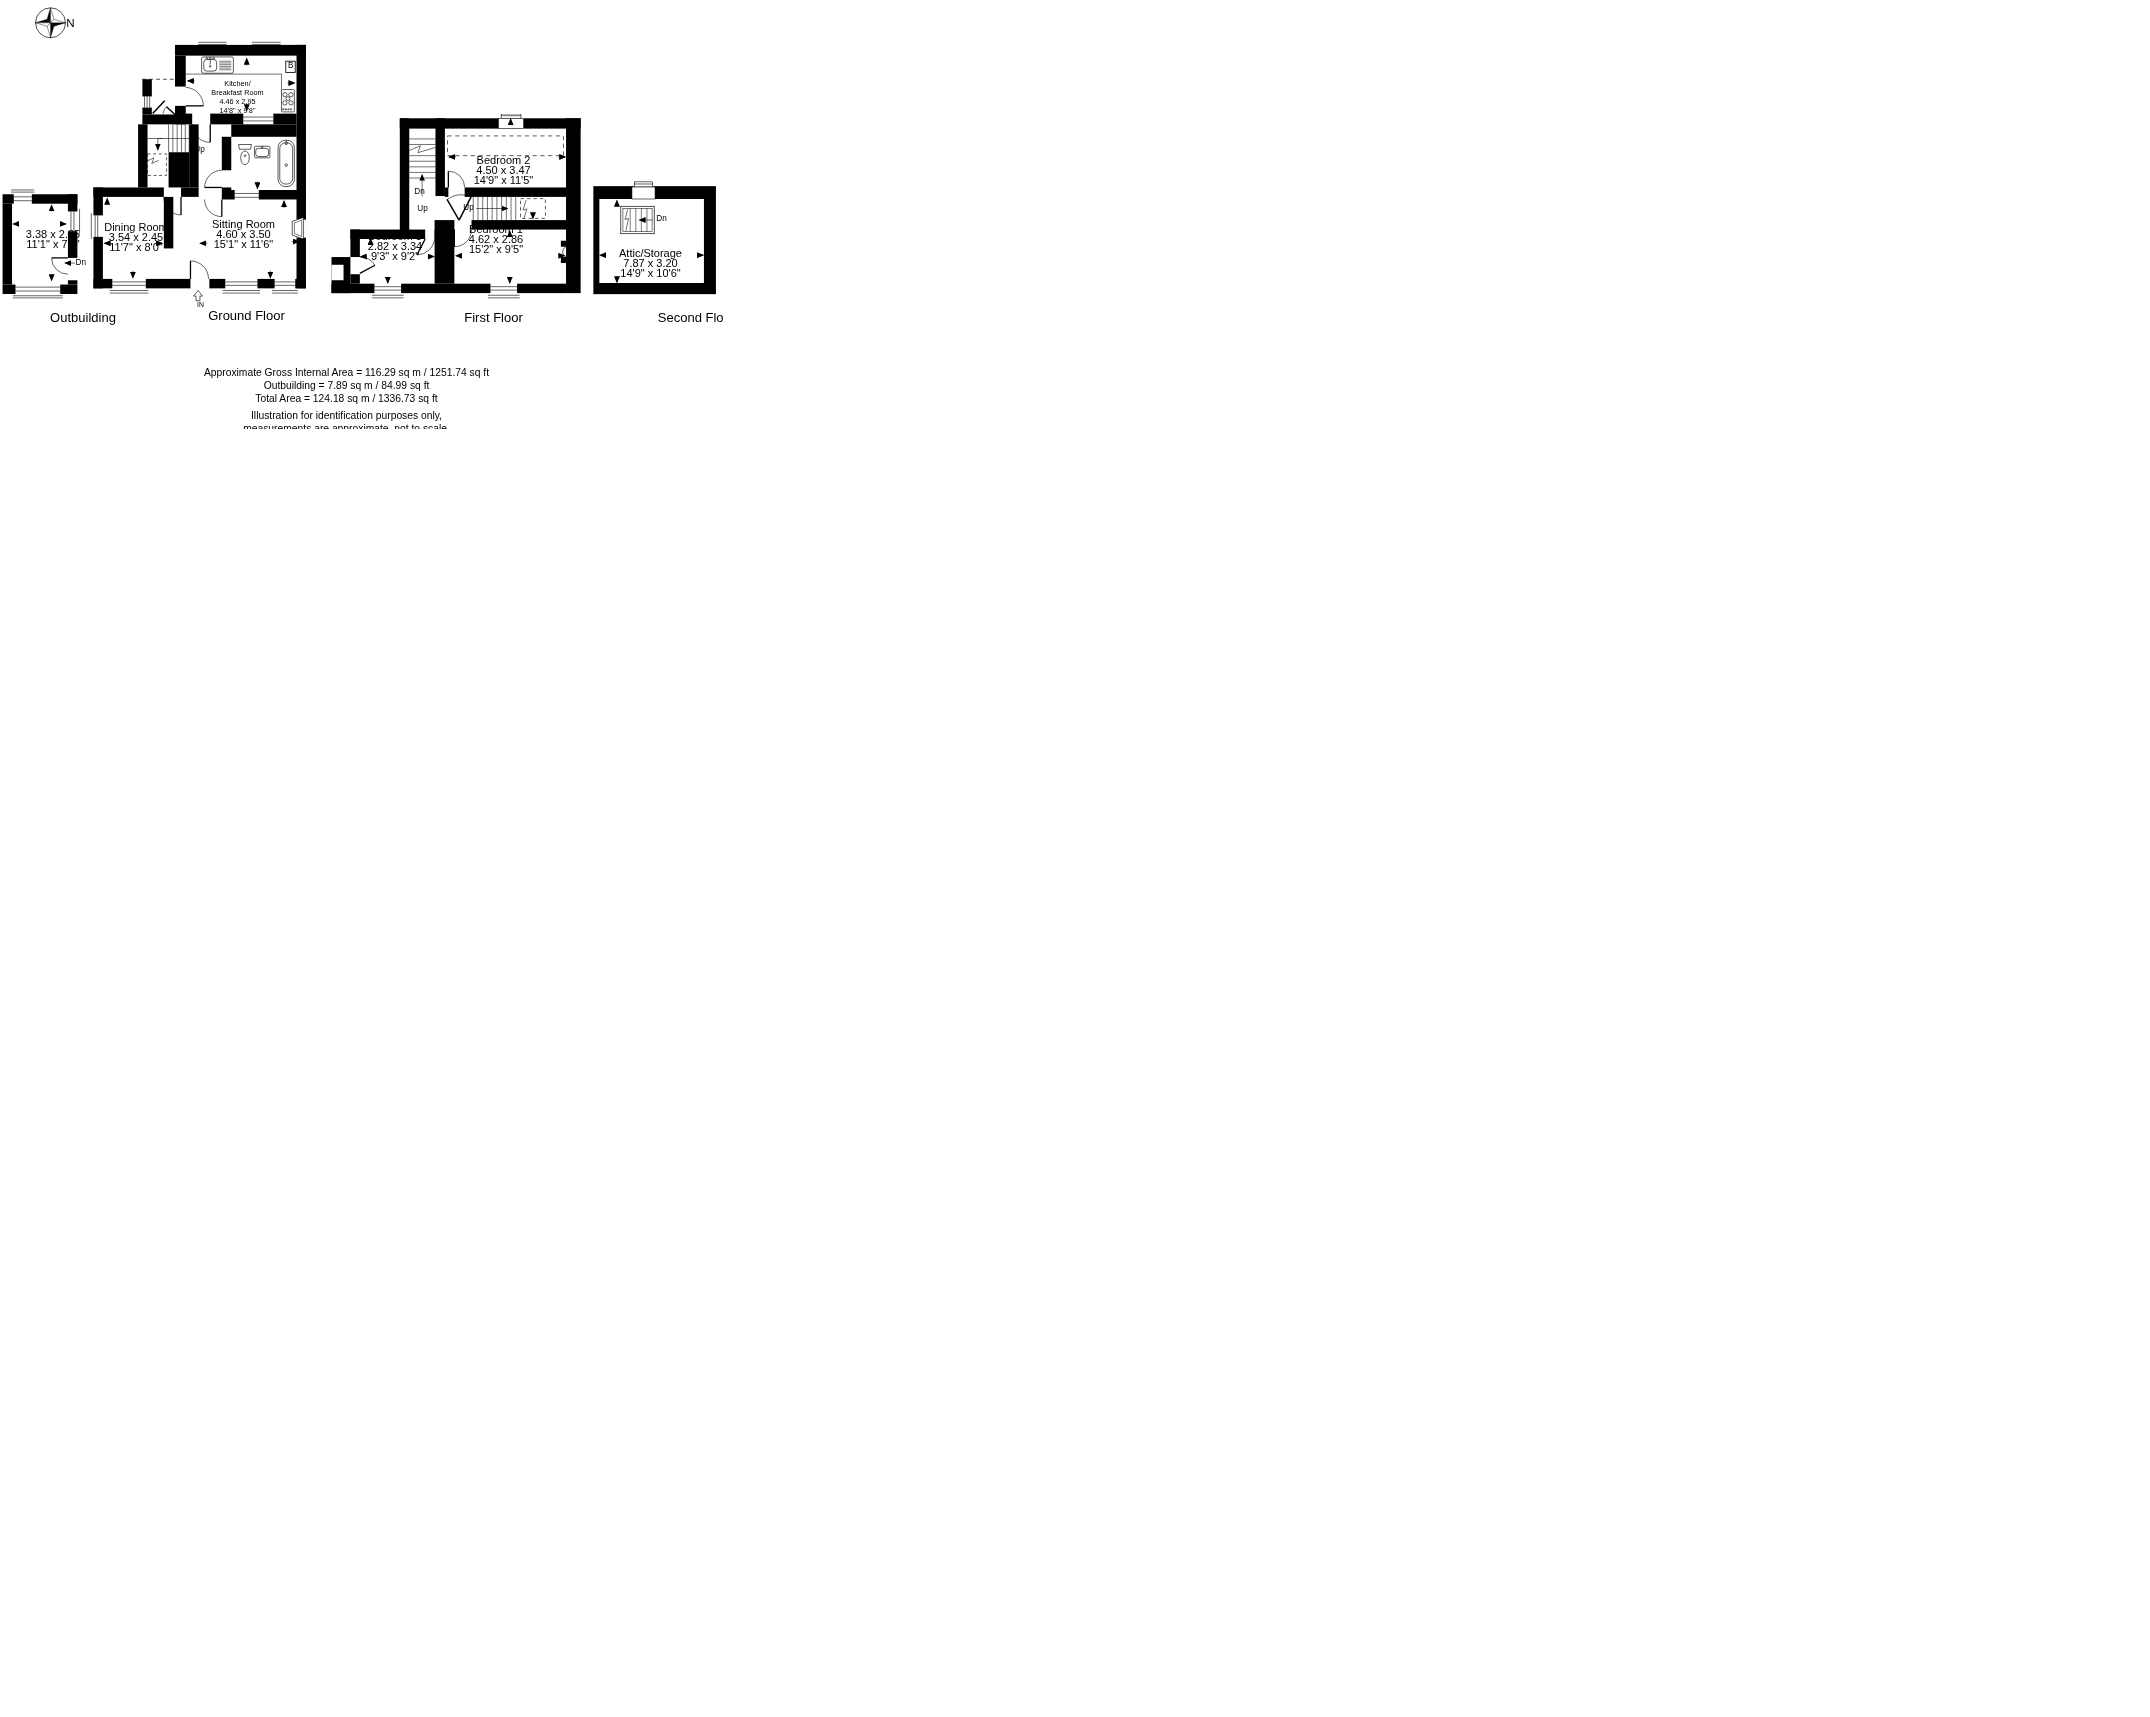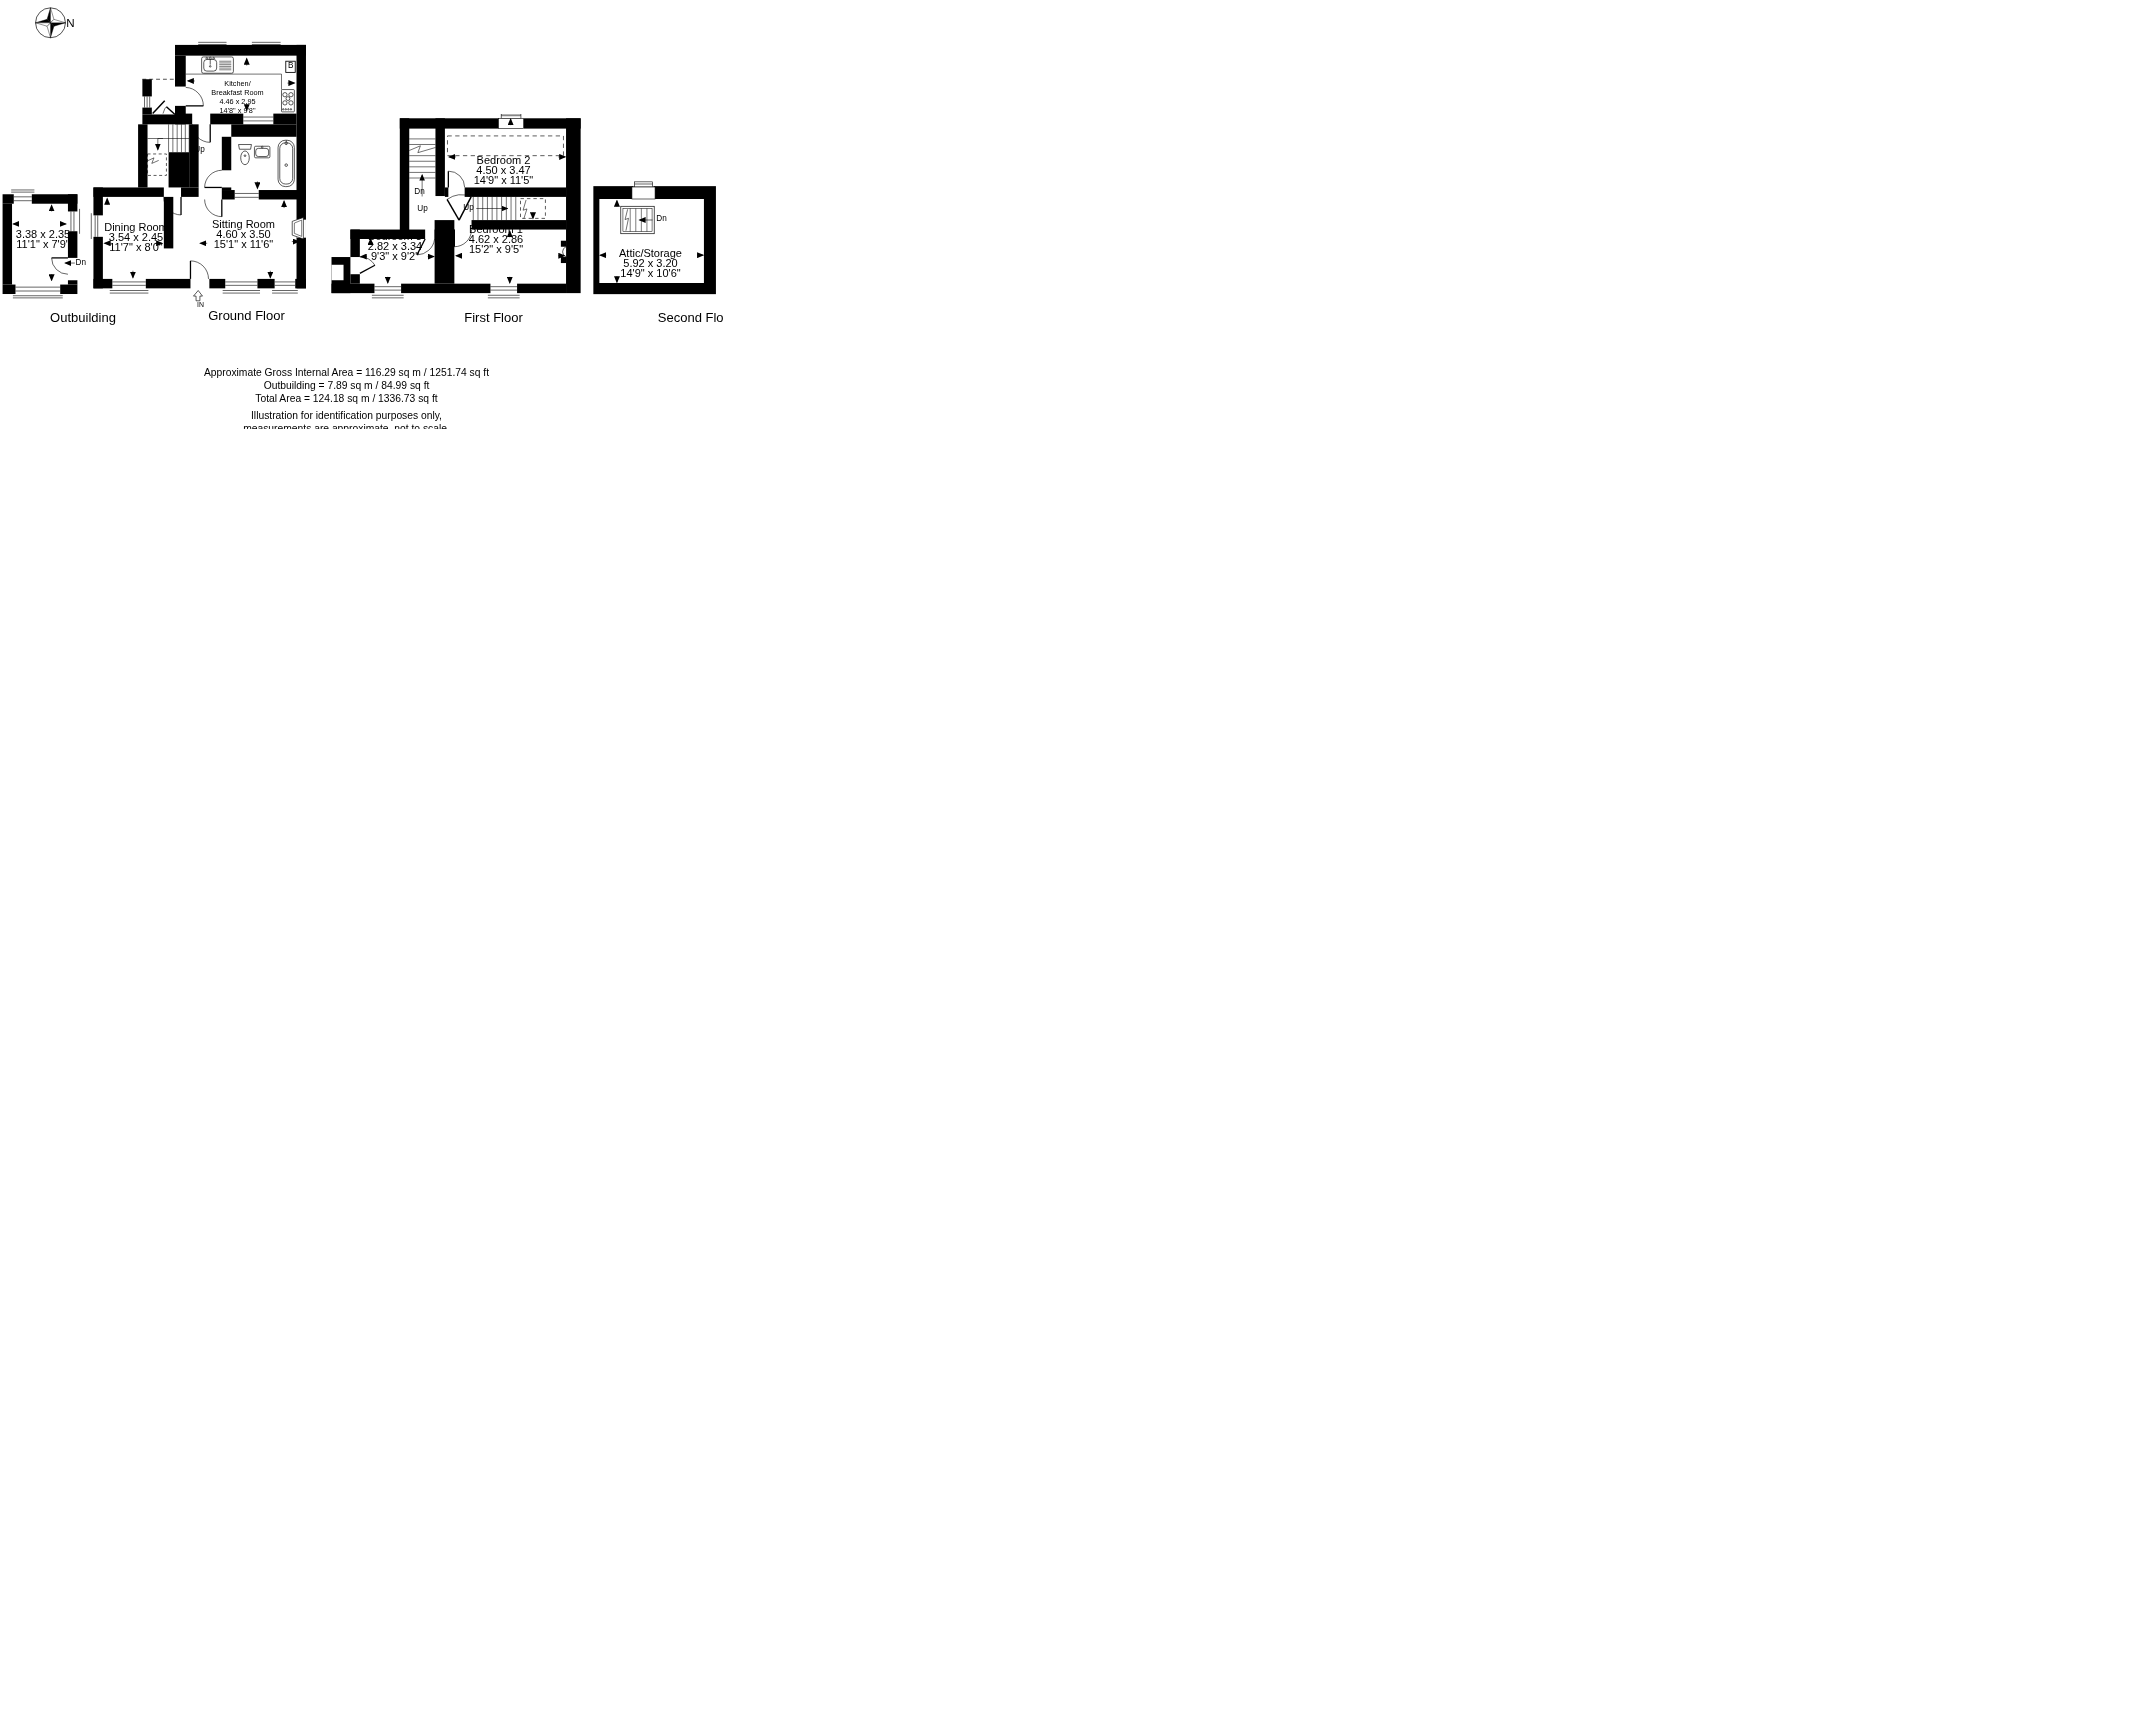--- a/index.html
+++ b/index.html
@@ -72,21 +72,21 @@
       <path d="M120,160 A38,38 0 0 0 158,198" stroke-width="1.4"></path>
     </g>
     <g stroke="#000" stroke-width="1.4">
       <line x1="120" y1="52" x2="120" y2="38" marker-end="url(#oA)"></line>
       <line x1="44" y1="81" x2="31" y2="81" marker-end="url(#oA)"></line>
       <line x1="140" y1="81" x2="153" y2="81" marker-end="url(#oA)"></line>
       <line x1="120" y1="198" x2="120" y2="212" marker-end="url(#oA)"></line>
       <line x1="174" y1="172" x2="152" y2="172" marker-end="url(#oA)"></line>
     </g>
   </svg>
-  <div class="lbl room-lbl" style="left:1px;top:229px;width:84px">
+  <div class="lbl room-lbl" style="left:11px;top:229px;width:84px">
     <div>3.38 x 2.35</div>
     <div>11'1" x 7'9"</div>
   </div>
   <div class="lbl small-lbl" style="left:73px;top:259px;width:15.5px">Dn</div>
 
   <svg class="plan" style="left:90px;top:41px" width="234" height="265" viewBox="0 0 545 615">
     <defs>
         <marker id="gA" markerWidth="12" markerHeight="10" refX="10" refY="5" orient="auto">
           <path d="M0,0 L12,5 L0,10 z" fill="#000"></path>
         </marker>
@@ -446,21 +446,21 @@
     <g stroke="#000" stroke-width="1.4">
       <line x1="65" y1="60" x2="65" y2="46" marker-end="url(#sA)"></line>
       <line x1="40" y1="173" x2="26" y2="173" marker-end="url(#sA)"></line>
       <line x1="252" y1="173" x2="266" y2="173" marker-end="url(#sA)"></line>
       <line x1="65" y1="222" x2="65" y2="236" marker-end="url(#sA)"></line>
     </g>
   </svg>
   <div class="lbl small-lbl" style="left:653px;top:215px;width:17px">Dn</div>
   <div class="lbl room-lbl" style="left:603px;top:248px;width:95px">
     <div>Attic/Storage</div>
-    <div>5.92 x 3.20</div>
+    <div>7.87 x 3.20</div>
     <div>14'9" x 10'6"</div>
   </div>
 
   <div class="lbl title-lbl" style="left:0px;top:311px;width:82px">Outbuilding</div>
   <div class="lbl title-lbl" style="left:140px;top:309px;width:129px">Ground Floor</div>
   <div class="lbl title-lbl" style="left:387px;top:311px;width:129px">First Floor</div>
   <div class="lbl title-lbl" style="left:588px;top:311px;width:133px">Second Floor</div>
 
   <div class="footer">
     <div>Approximate Gross Internal Area = 116.29 sq m / 1251.74 sq ft</div>

